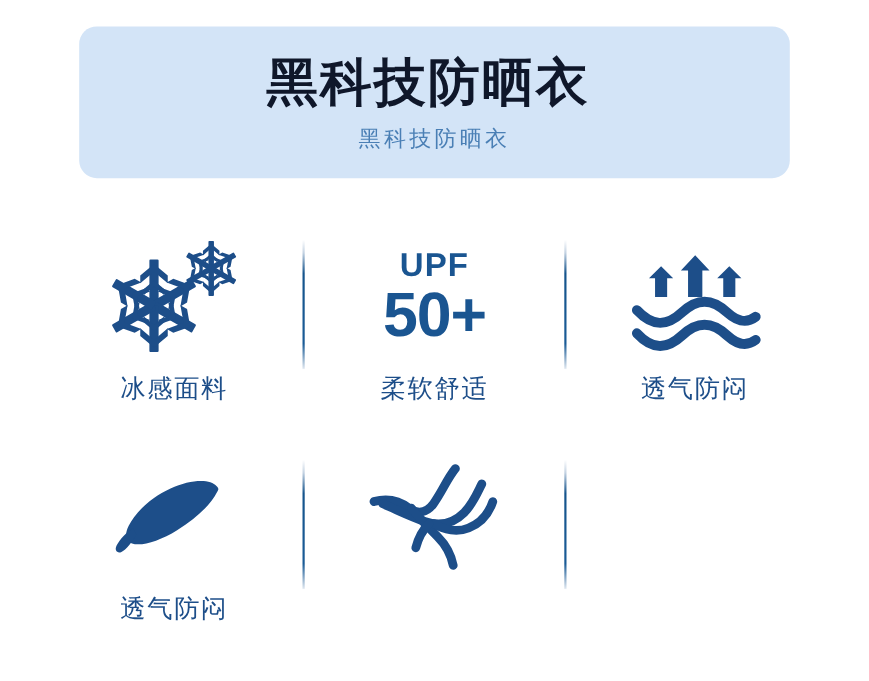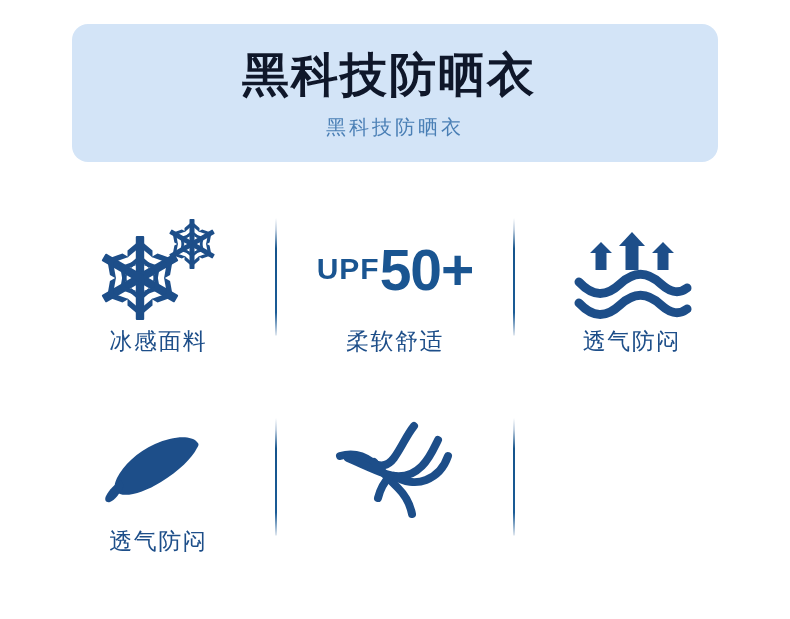--- a/index.html
+++ b/index.html
@@ -74,21 +74,21 @@
     width: 150px;
     display: flex;
     align-items: center;
     justify-content: center;
   }
   .feature-label {
     font-size: 23px;
     color: #1d4e89;
     letter-spacing: 1.5px;
     white-space: nowrap;
-    margin-top: 0;
+    margin-top: 12px;
   }
 
   
   .divider {
     position: absolute;
     width: 2px;
     top: 22px;
     height: 118px;
     background: linear-gradient(to bottom,
                 rgba(21,78,140,0) 0%,
@@ -97,21 +97,21 @@
                 #1a5b96 80%,
                 rgba(21,78,140,0.15) 99%,
                 rgba(21,78,140,0) 100%);
   }
   .divider.left-edge  { left: -2px; }
   .divider.right-edge { right: -2px; }
 
   
   .upf-wrap {
     display: flex;
-    flex-direction: row;
+    flex-direction: column;
     align-items: center;
     justify-content: flex-start;
     line-height: 1;
   }
   .upf-word {
     font-size: 30px;
     font-weight: bold;
     color: #1a5591;
     letter-spacing: 1px;
     margin-bottom: 2px;

